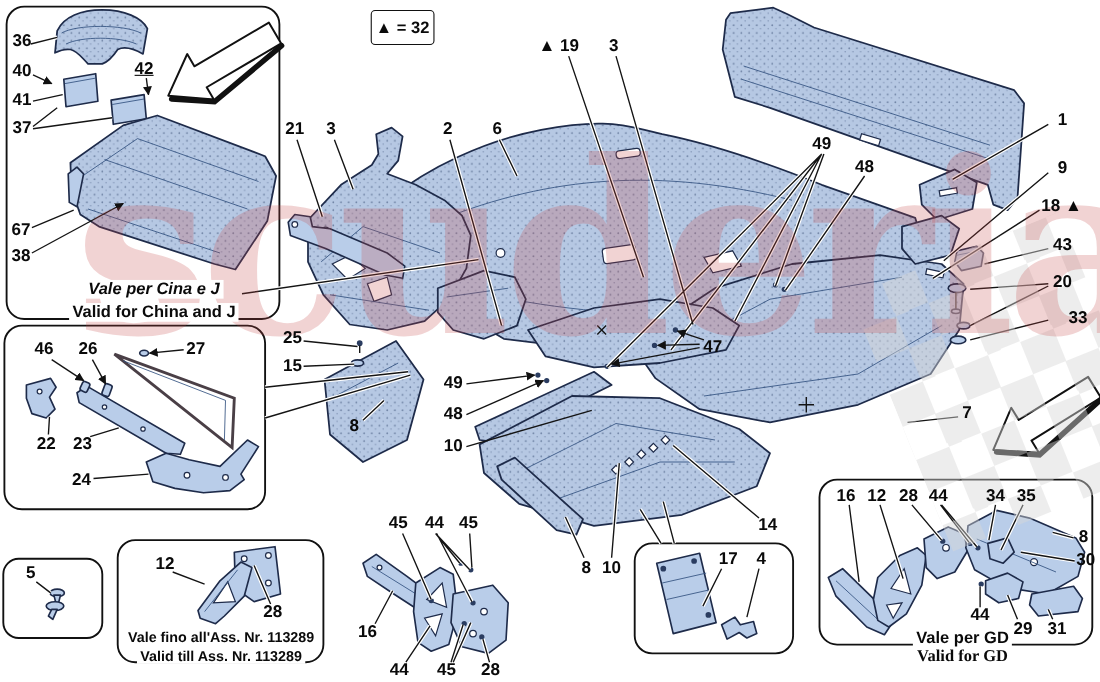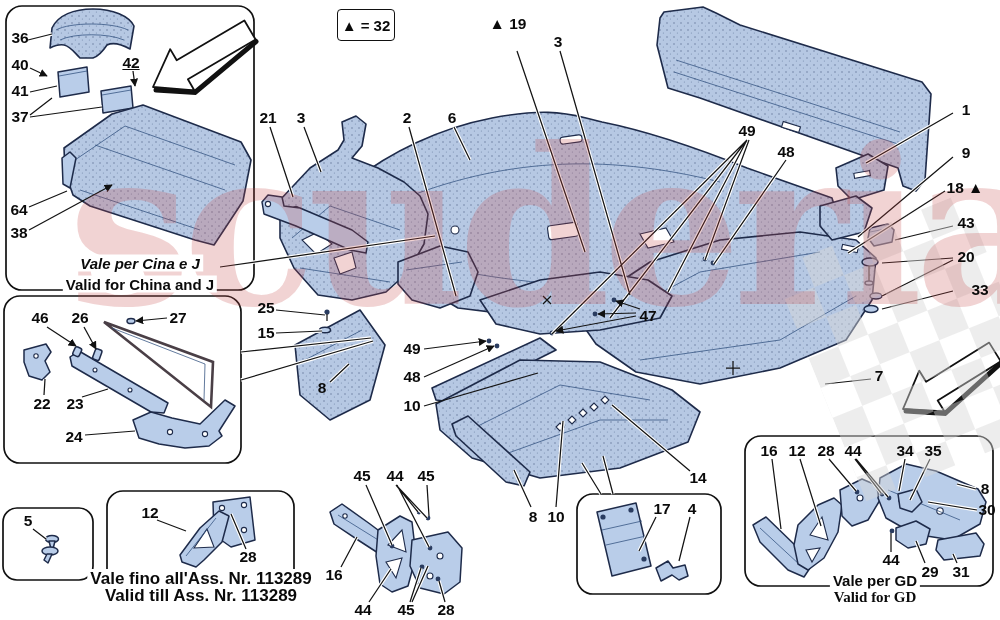--- a/index.html
+++ b/index.html
@@ -7,21 +7,21 @@
   #art{position:absolute;left:0;top:0;}
   .wm{position:absolute;pointer-events:none;font-family:"DejaVu Serif",serif;font-weight:bold;white-space:nowrap;line-height:1;}
   #wm1{left:68px;top:118px;font-size:218px;letter-spacing:-8px;color:rgba(198,70,70,0.24);}
   #wm2{left:52px;top:316px;font-size:96px;letter-spacing:46px;color:rgba(130,130,130,0.20);}
   #wmchk{position:absolute;left:812px;top:222px;width:205px;height:250px;opacity:.45;pointer-events:none;
      background:repeating-conic-gradient(#d7d7d7 0% 25%, transparent 0% 50%) 0 0/64px 64px;
      transform:rotate(-22deg);}
   #labels{position:absolute;left:0;top:0;width:1000px;height:620px;pointer-events:none;}
   .callout{position:absolute;transform:translate(-50%,-50%);font-weight:bold;font-size:15.5px;color:#0a0a0a;white-space:nowrap;}
   .caption{position:absolute;transform:translate(-50%,-50%);font-weight:bold;color:#0a0a0a;background:#fff;padding:0 3px;white-space:nowrap;font-size:15px;}
-  .caption.small{font-size:17px;}
+  .caption.small{font-size:13px;}
   #legendbox{position:absolute;left:337px;top:9px;width:56px;height:30px;border:1.7px solid #111;border-radius:4px;
      background:#fff;display:flex;align-items:center;justify-content:center;font-weight:bold;font-size:15px;color:#0a0a0a;}
 </style>
 </head>
 <body>
 
 <div id="stage">
 
   <svg id="art" width="1000" height="620" viewBox="0 0 1000 620">
     <defs>
@@ -340,27 +340,27 @@
     <div class="caption" style="left:140px;top:284px;">Valid for China and J</div>
     <div class="caption small" style="left:201px;top:579px;">Vale fino all'Ass. Nr. 113289</div>
     <div class="caption small" style="left:201px;top:596px;">Valid till Ass. Nr. 113289</div>
     <div class="caption" style="left:875px;top:580px;">Vale per GD</div>
     <div class="caption" style="left:875px;top:597px;font-family:Liberation Serif, serif;">Valid for GD</div>
   <div class="callout" style="left: 20px; top: 38px;">36</div>
       <div class="callout" style="left: 20px; top: 65px;">40</div>
       <div class="callout" style="left: 20px; top: 91px;">41</div>
       <div class="callout" style="left: 131px; top: 63px; text-decoration: underline;">42</div>
       <div class="callout" style="left: 20px; top: 117px;">37</div>
-      <div class="callout" style="left: 19px; top: 210px;">64</div>
+      <div class="callout" style="left: 19px; top: 210px;">67</div>
       <div class="callout" style="left: 19px; top: 233px;">38</div>
       <div class="callout" style="left: 268px; top: 118px;">21</div>
       <div class="callout" style="left: 301px; top: 118px;">3</div>
       <div class="callout" style="left: 407px; top: 118px;">2</div>
       <div class="callout" style="left: 452px; top: 118px;">6</div>
-      <div class="callout" style="left: 508px; top: 24px; text-align: right;">▲ 19</div>
+      <div class="callout" style="left: 508px; top: 42px; text-align: right;">▲ 19</div>
       <div class="callout" style="left: 558px; top: 42px;">3</div>
       <div class="callout" style="left: 747px; top: 131px;">49</div>
       <div class="callout" style="left: 786px; top: 152px;">48</div>
       <div class="callout" style="left: 966px; top: 110px;">1</div>
       <div class="callout" style="left: 966px; top: 153px;">9</div>
       <div class="callout" style="left: 965px; top: 188px;">18 ▲</div>
       <div class="callout" style="left: 966px; top: 223px;">43</div>
       <div class="callout" style="left: 966px; top: 257px;">20</div>
       <div class="callout" style="left: 966px; top: 290px; margin-left: 14px;">33</div>
       <div class="callout" style="left: 266px; top: 308px;">25</div>

